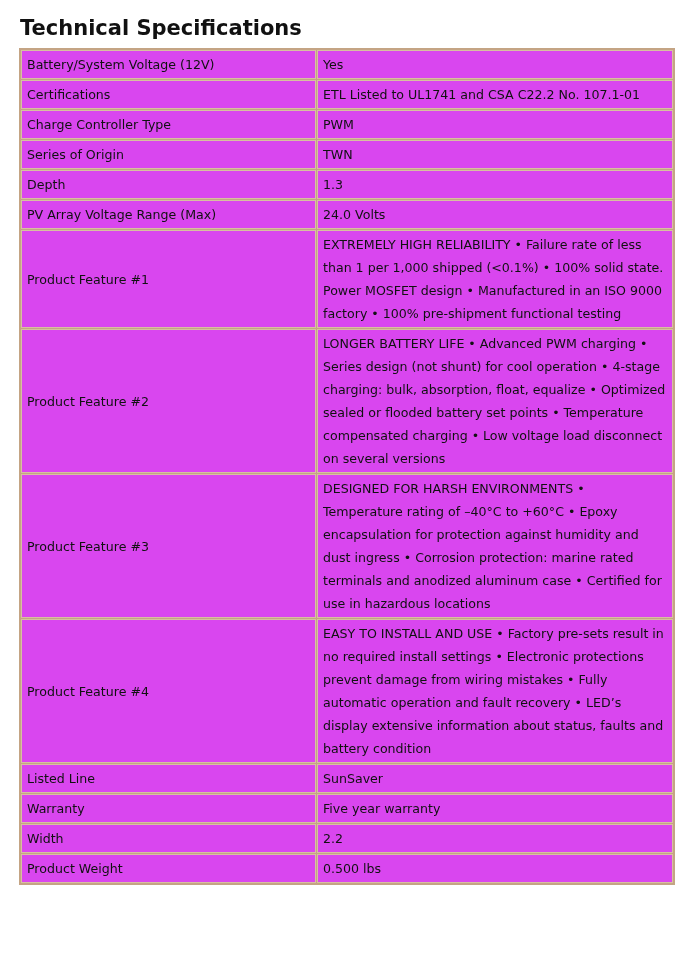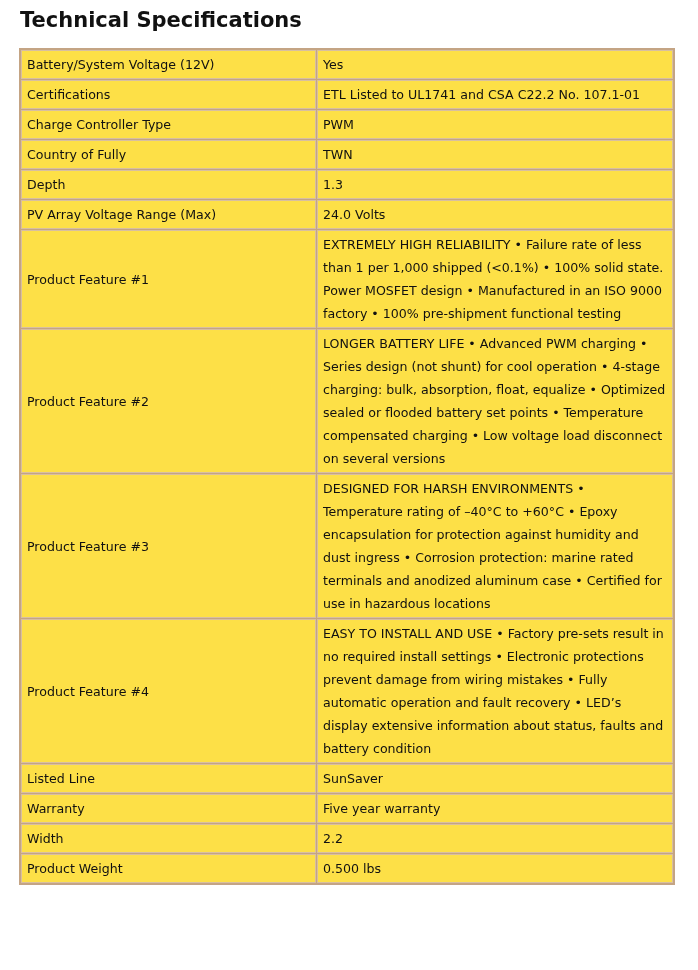--- a/index.html
+++ b/index.html
@@ -1,25 +1,25 @@
 <!DOCTYPE html>
 <html><head>
 <meta charset="utf-8">
 <style>
   html, body { margin:0; padding:0; background:#ffffff; }
   body { width:698px; height:970px; overflow:hidden; font-family:"DejaVu Sans", sans-serif; color:#111; }
-  .title { position:absolute; left:20px; top:8px; margin:0; font-size:21px; font-weight:bold; color:#111; letter-spacing:0px; }
+  .title { position:absolute; left:20px; top:16px; margin:0; font-size:21px; font-weight:bold; color:#111; letter-spacing:0px; }
   table.specs {
     position:absolute; left:19px; top:48px; width:656px;
     border-collapse:separate; border-spacing:1px;
     border:1px solid #c4a484; background:#c4a484;
     font-size:12.6px;
   }
   table.specs td {
-    background:#fde047; border:1px solid #d8bfa0;
+    background:#d946ef; border:1px solid #d8bfa0;
     padding:0 5px; vertical-align:middle; line-height:23px;
   }
   table.specs td.k { width:283px; height:27px; }
   table.specs td.v { height:27px; }
   table.specs tr.tall td { padding-top:2px; padding-bottom:2px; }
 </style>
 </head>
 <body>
 
 <h1 class="title">Technical Specifications</h1>
@@ -32,21 +32,21 @@
     </tr>
     <tr>
       <td class="k">Certifications</td>
       <td class="v">ETL Listed to UL1741 and CSA C22.2 No. 107.1-01</td>
     </tr>
     <tr>
       <td class="k">Charge Controller Type</td>
       <td class="v">PWM</td>
     </tr>
     <tr>
-      <td class="k">Country of Fully</td>
+      <td class="k">Series of Origin</td>
       <td class="v">TWN</td>
     </tr>
     <tr>
       <td class="k">Depth</td>
       <td class="v">1.3</td>
     </tr>
     <tr>
       <td class="k">PV Array Voltage Range (Max)</td>
       <td class="v">24.0 Volts</td>
     </tr>

